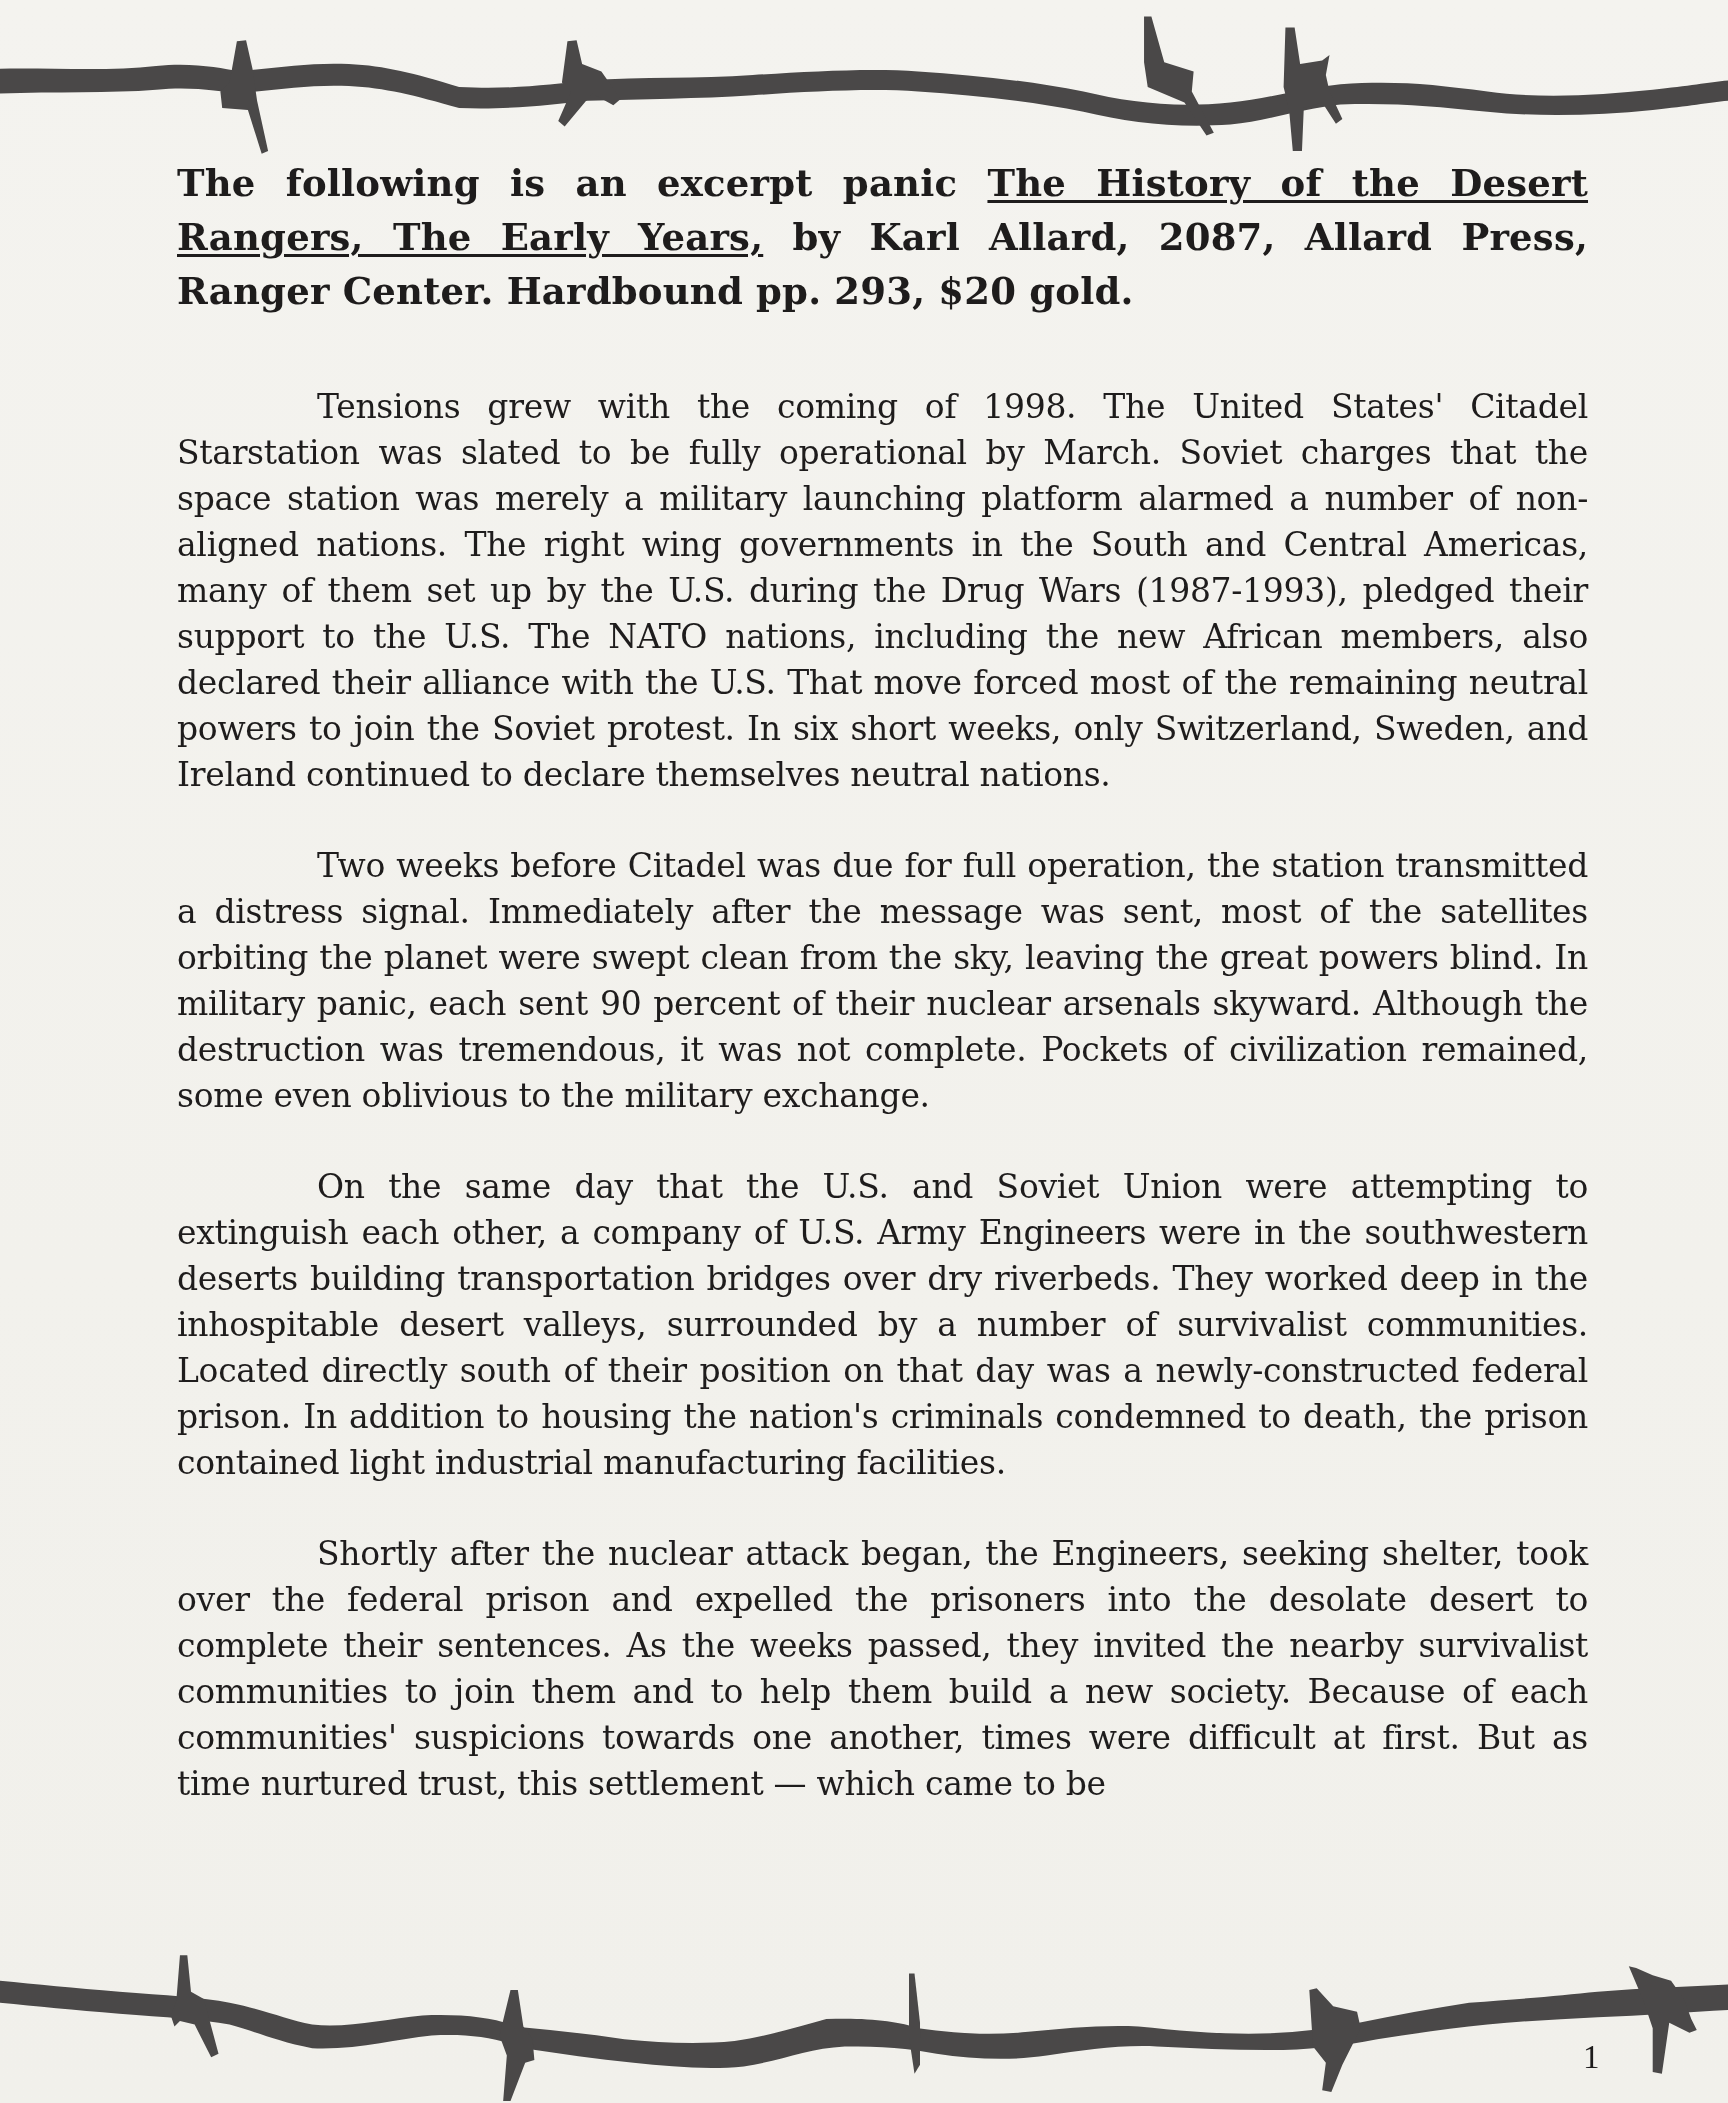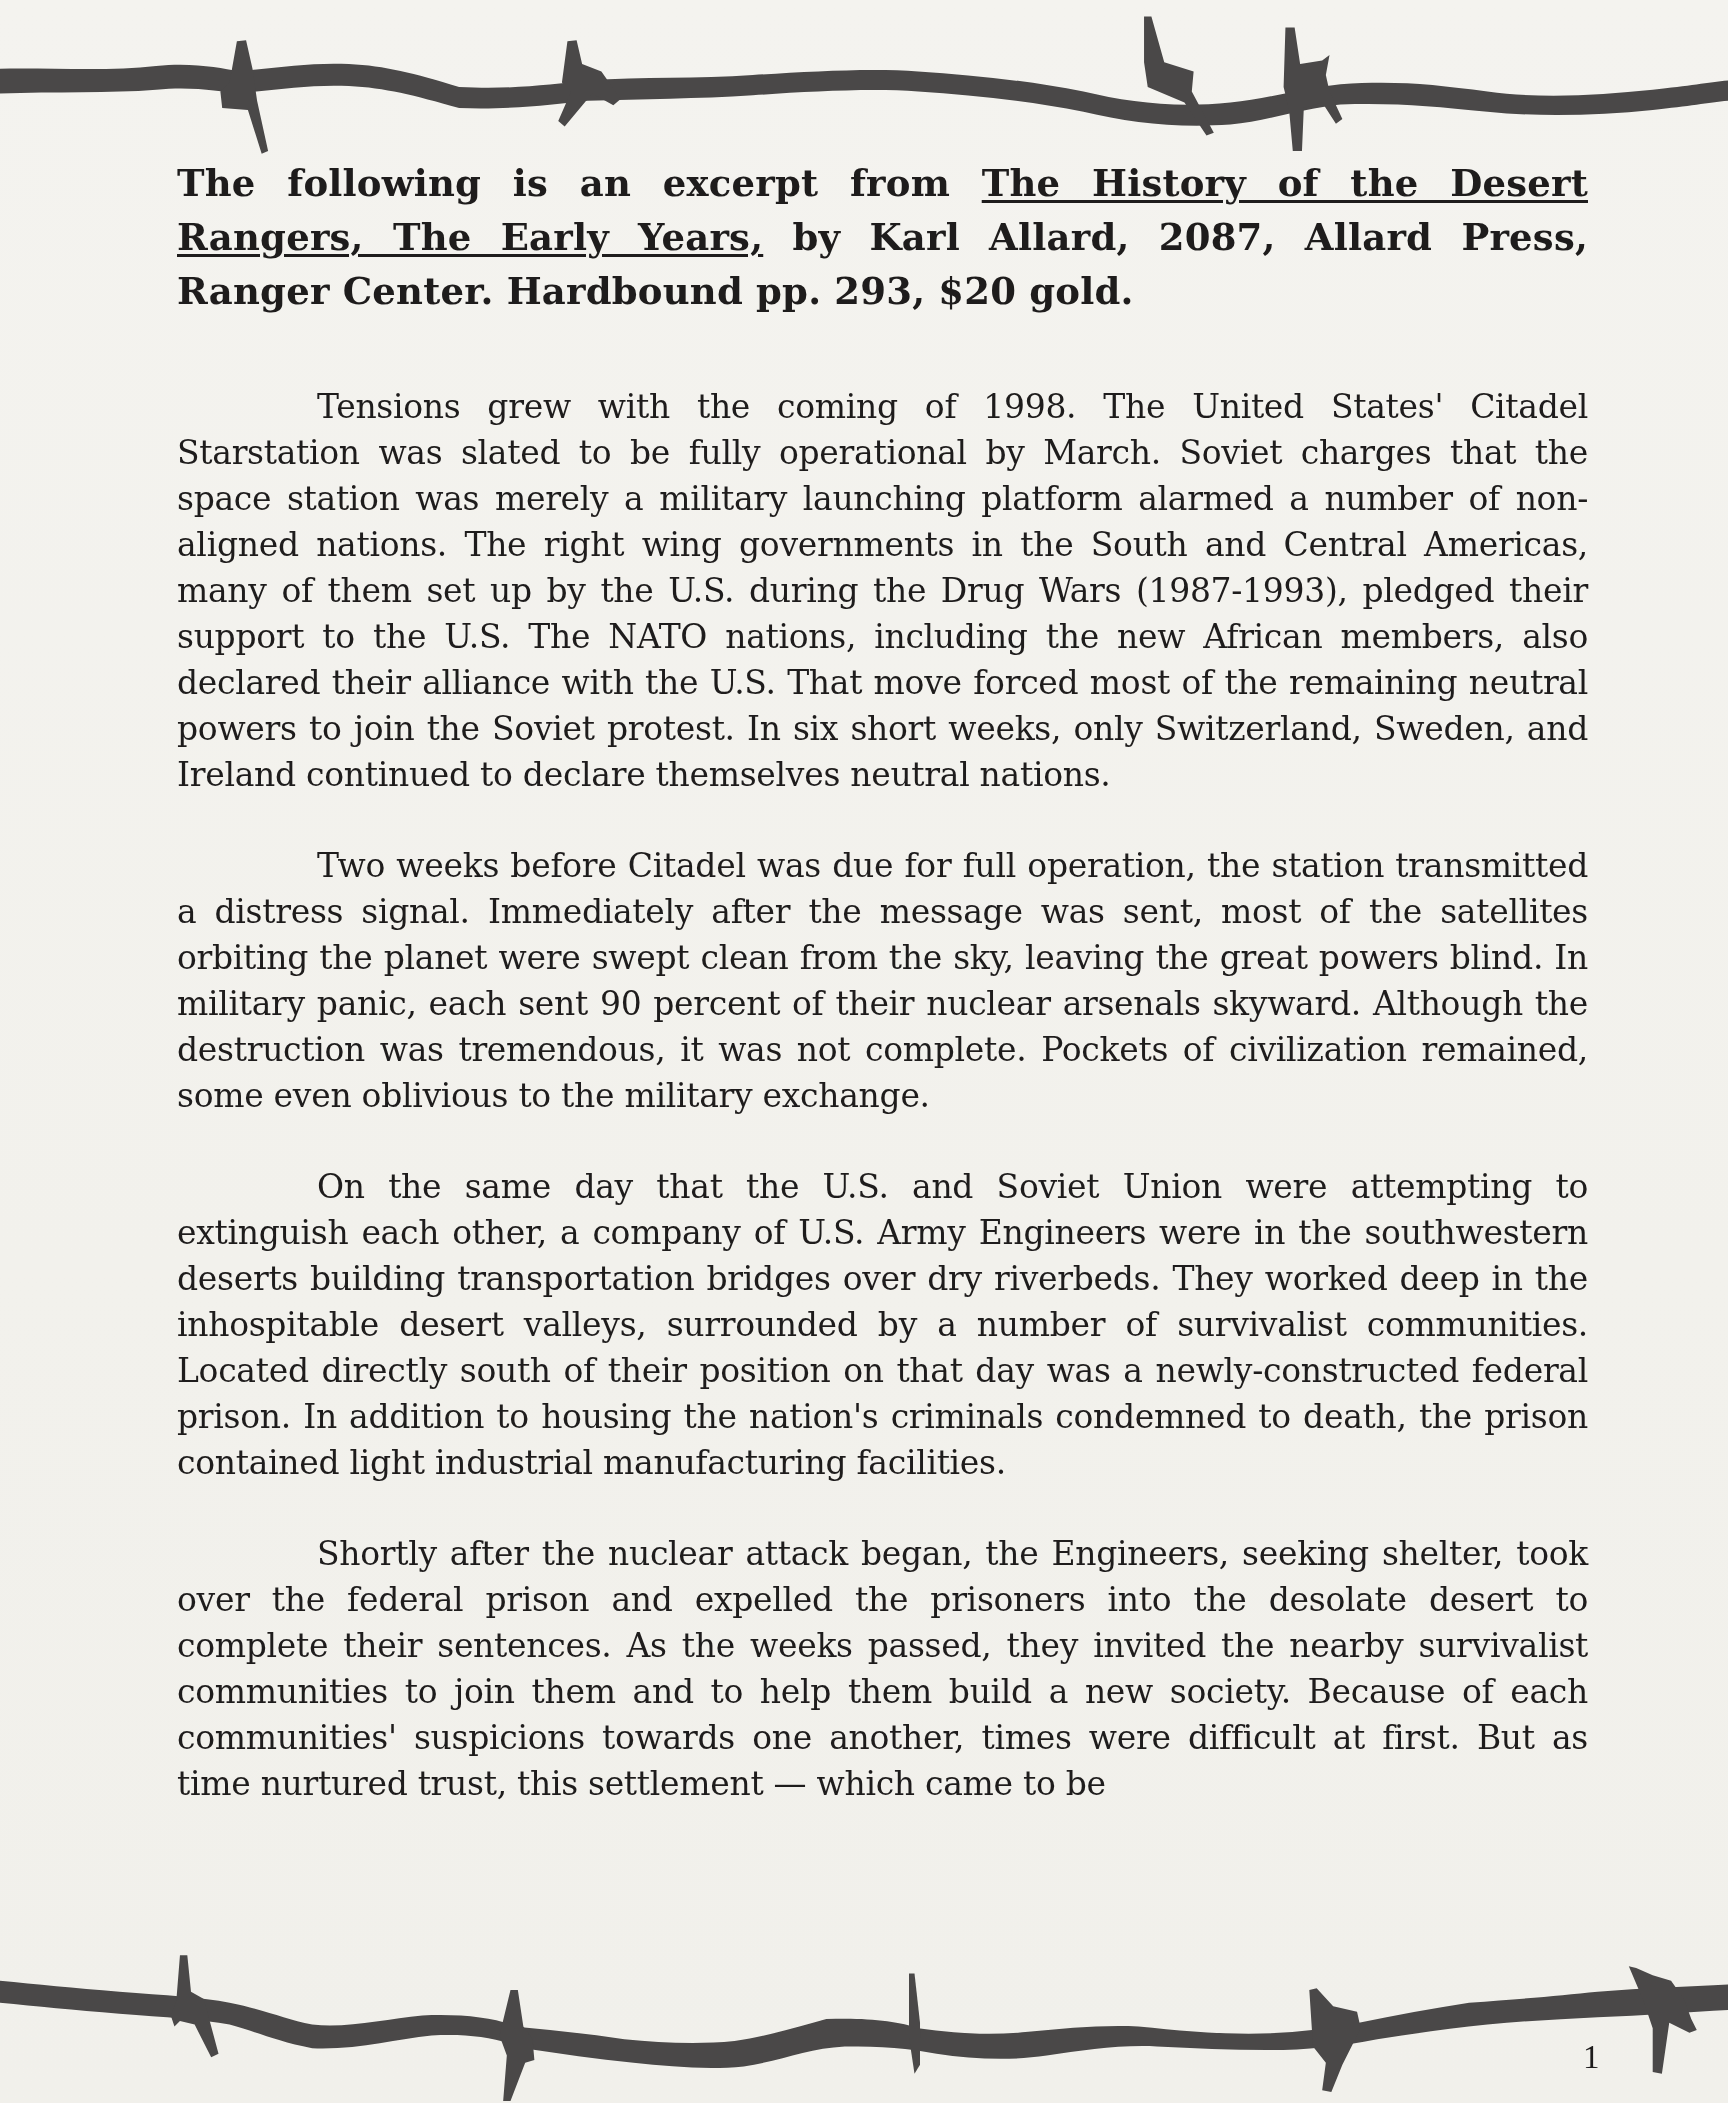--- a/index.html
+++ b/index.html
@@ -92,21 +92,21 @@
     <path d="M258,45 L268,44 L275,75 L280,110 L292,165 L285,168 L270,120 L242,118 L240,100 L250,90 Z"></path>
 
     <path d="M618,45 L628,44 L634,70 L655,78 L676,108 L668,115 L645,102 L615,138 L608,132 L622,100 L612,90 Z"></path>
 
     <path d="M1246,18 L1254,18 L1268,68 L1300,78 L1298,100 L1322,145 L1314,148 L1290,112 L1250,95 L1246,68 Z"></path>
 
     <path d="M1400,30 L1410,30 L1416,70 L1440,66 L1448,60 L1444,82 L1448,100 L1462,130 L1455,135 L1440,112 L1420,118 L1418,165 L1408,165 L1404,120 L1398,95 Z"></path>
   </svg>
 
   <div class="content">
-    <p class="heading"><span>The following is an excerpt from </span><span class="book-title">The History of the Desert Rangers, The Early Years,</span><span> by Karl Allard, 2087, Allard Press, Ranger Center. Hardbound pp. 293, $20 gold.</span></p>
+    <p class="heading"><span>The following is an excerpt panic </span><span class="book-title">The History of the Desert Rangers, The Early Years,</span><span> by Karl Allard, 2087, Allard Press, Ranger Center. Hardbound pp. 293, $20 gold.</span></p>
 
     <p class="para">Tensions grew with the coming of 1998. The United States' Citadel Starstation was slated to be fully operational by March. Soviet charges that the space station was merely a military launching platform alarmed a number of non-aligned nations. The right wing governments in the South and Central Americas, many of them set up by the U.S. during the Drug Wars (1987-1993), pledged their support to the U.S. The NATO nations, including the new African members, also declared their alliance with the U.S. That move forced most of the remaining neutral powers to join the Soviet protest. In six short weeks, only Switzerland, Sweden, and Ireland continued to declare themselves neutral nations.</p>
     <p class="para">Two weeks before Citadel was due for full operation, the station transmitted a distress signal. Immediately after the message was sent, most of the satellites orbiting the planet were swept clean from the sky, leaving the great powers blind. In military panic, each sent 90 percent of their nuclear arsenals skyward. Although the destruction was tremendous, it was not complete. Pockets of civilization remained, some even oblivious to the military exchange.</p>
     <p class="para">On the same day that the U.S. and Soviet Union were attempting to extinguish each other, a company of U.S. Army Engineers were in the southwestern deserts building transportation bridges over dry riverbeds. They worked deep in the inhospitable desert valleys, surrounded by a number of survivalist communities. Located directly south of their position on that day was a newly-constructed federal prison. In addition to housing the nation's criminals condemned to death, the prison contained light industrial manufacturing facilities.</p>
     <p class="para">Shortly after the nuclear attack began, the Engineers, seeking shelter, took over the federal prison and expelled the prisoners into the desolate desert to complete their sentences. As the weeks passed, they invited the nearby survivalist communities to join them and to help them build a new society. Because of each communities' suspicions towards one another, times were difficult at first. But as time nurtured trust, this settlement — which came to be</p>
   </div>
 
   <svg class="wire wire-bottom" viewBox="0 0 1882 191" preserveAspectRatio="none">
     <path d="M0,58 C40,62 80,66 130,70 C180,74 220,76 250,82
       C290,90 310,100 340,106 C380,110 420,100 460,96 C500,94 540,98 560,108

